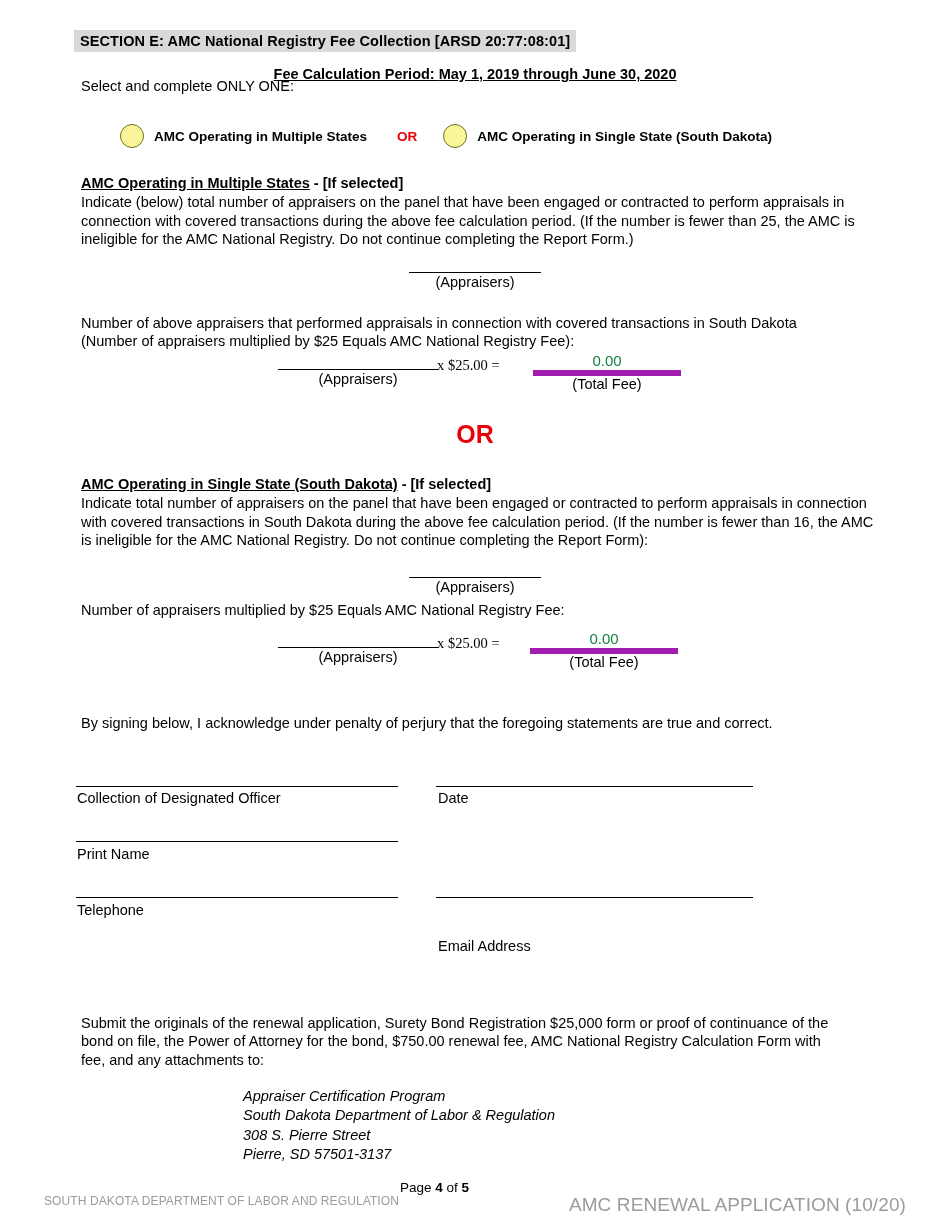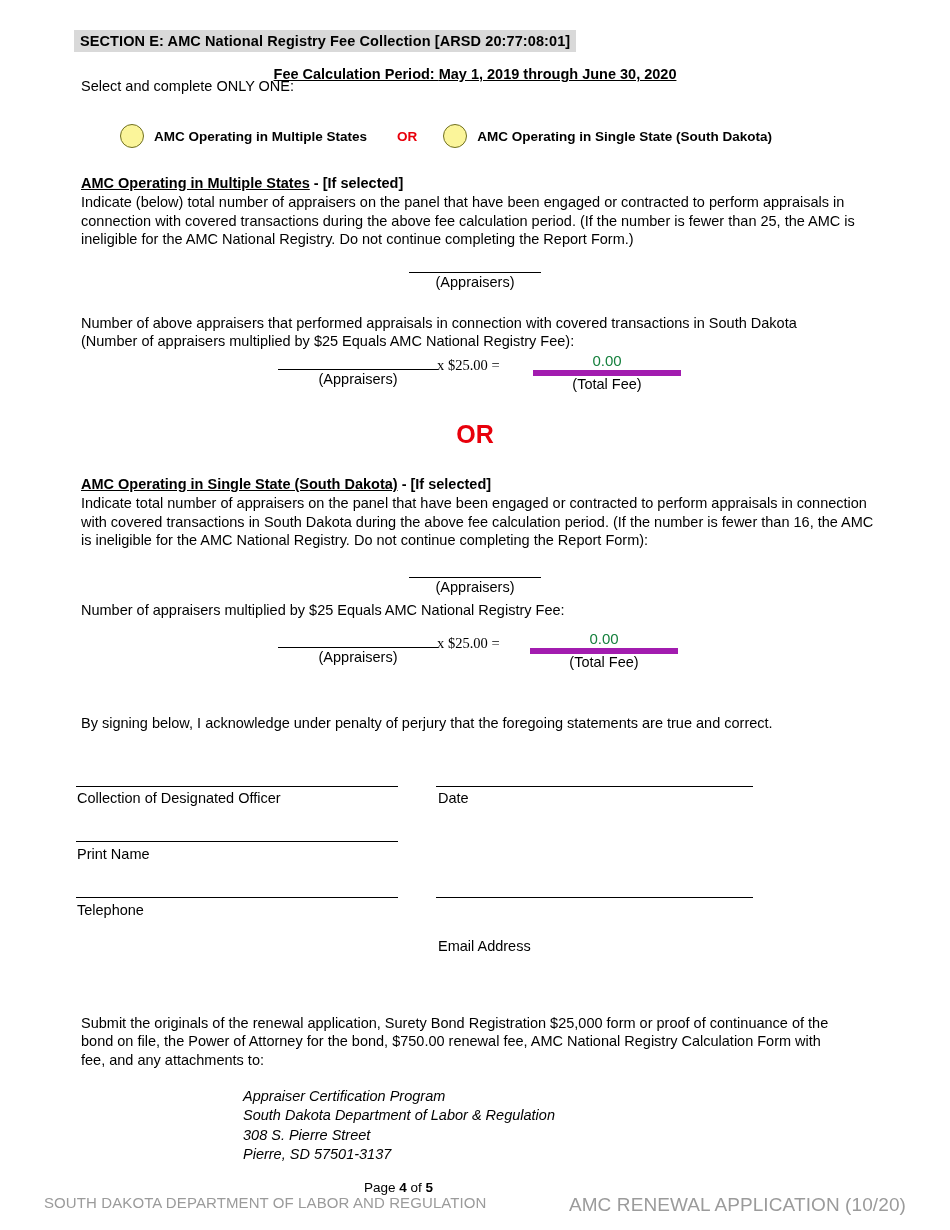--- a/index.html
+++ b/index.html
@@ -202,27 +202,28 @@
   }
 
   
   .page-num {
     position: absolute;
     left: 0;
     top: 1180px;
     width: 797px;
     text-align: center;
     font-size: 13.5px;
+    padding-left: 36px;
   }
   .page-num b { font-weight: bold; }
   .footer-left {
     position: absolute;
     left: 44px;
     top: 1194px;
-    font-size: 15px;
+    font-size: 12px;
     color: #9b9b9b;
     letter-spacing: 0.1px;
   }
   .footer-right {
     position: absolute;
     right: 44px;
     top: 1194px;
     font-size: 19px;
     color: #9b9b9b;
     letter-spacing: 0.1px;

